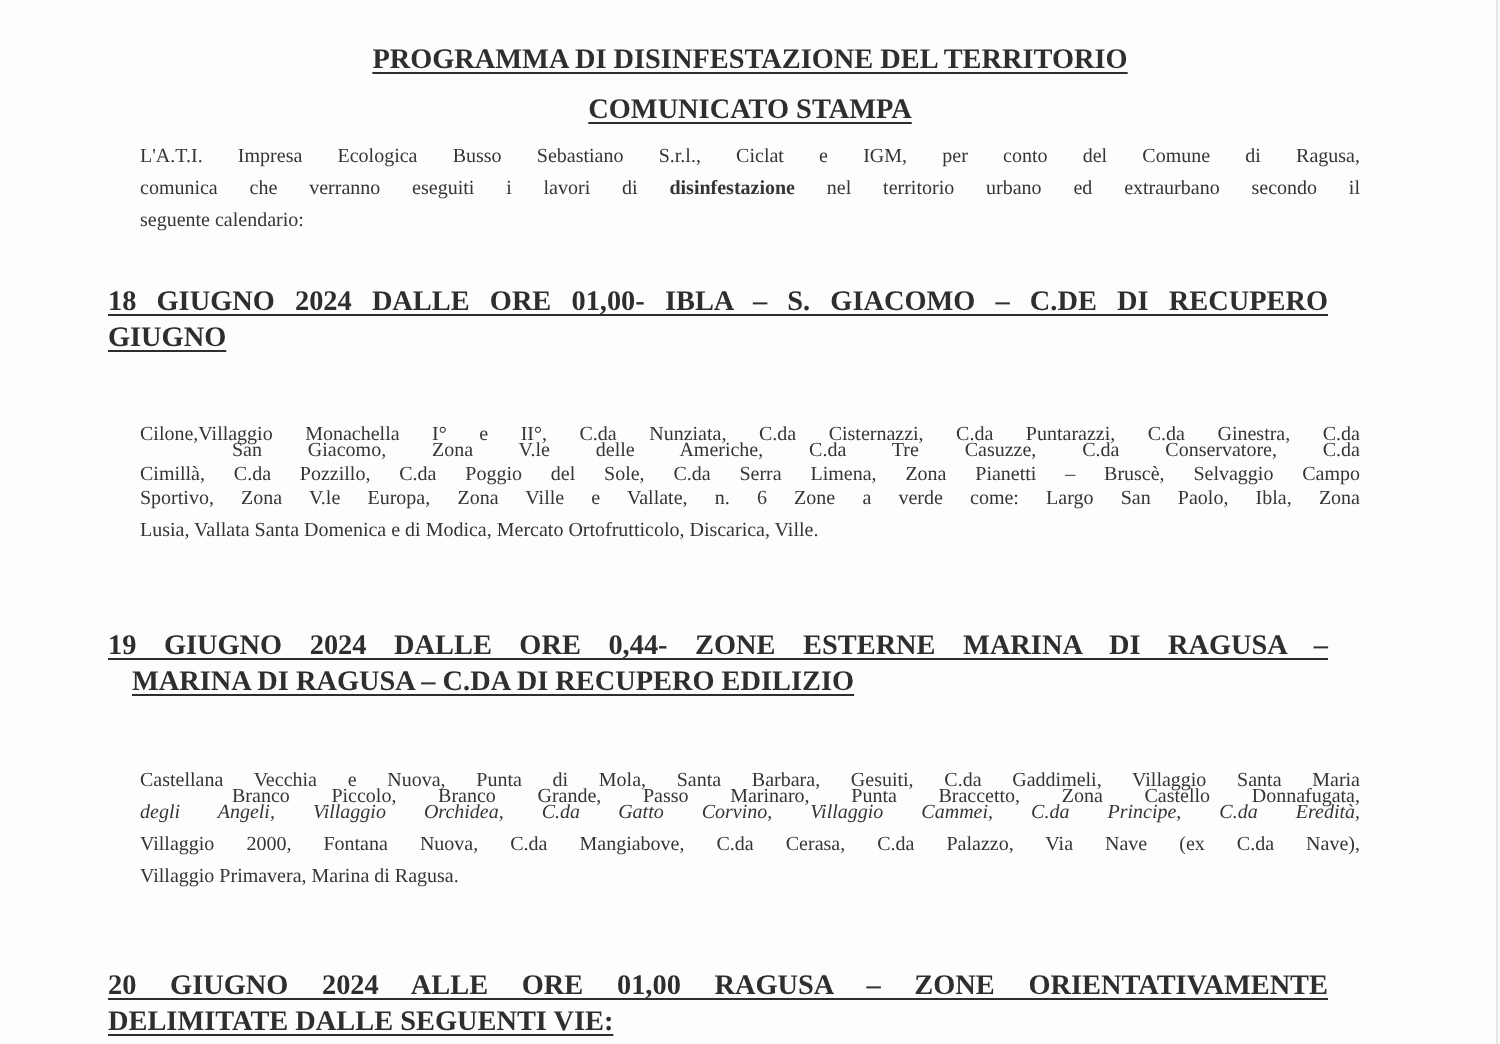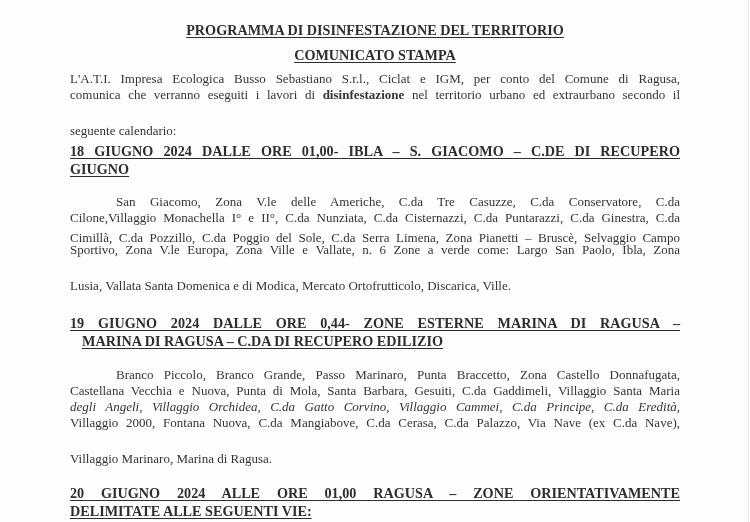--- a/index.html
+++ b/index.html
@@ -12,27 +12,27 @@
   }
   .page { position: absolute; left: 0; top: 0; width: 750px; height: 522px; }
   .edge { position: absolute; right: 1px; top: 0; width: 1px; height: 522px; background: #e6e6e6; }
   .title {
     position: absolute; left: 0; width: 750px; text-align: center;
     font-weight: bold; font-size: 14.2px; text-decoration: underline;
     text-underline-offset: 2px; letter-spacing: 0px; color: #2e2e2e;
   }
   .line {
     position: absolute; left: 70px; width: 610px;
-    font-size: 13px; line-height: 16px; white-space: nowrap;
+    font-size: 10px; line-height: 16px; white-space: nowrap;
     text-align: justify; text-align-last: justify; color: #353535;
   }
-  .line.last { text-align-last: left; margin-top: 20px; }
-  .line.indent { left: 116px; width: 564px; }
+  .line.last { text-align-last: left; }
+  .line.indent { left: 116px; width: 564px; margin-top: 24px; }
   .heading {
-    position: absolute; left: 70px; width: 610px;
+    position: absolute; left: 54px; width: 610px;
     font-weight: bold; font-size: 14.2px; line-height: 18px; white-space: nowrap;
     text-decoration: underline; text-underline-offset: 2px;
     text-align: justify; text-align-last: justify; color: #2e2e2e;
   }
   .heading.last { text-align-last: left; }
   b.kw { font-weight: bold; }
 </style>
 </head>
 <body>
 
@@ -58,20 +58,20 @@
     <div class="line last" style="top:258px;">Lusia, Vallata Santa Domenica e di Modica, Mercato Ortofrutticolo, Discarica, Ville.</div>
   </div>
 
   <div>
     <div class="heading" style="top:314px;">19 GIUGNO 2024  DALLE ORE 0,44- ZONE ESTERNE MARINA DI RAGUSA –</div>
     <div class="heading last" style="top:332px;margin-left:12px;">MARINA DI RAGUSA – C.DA DI RECUPERO EDILIZIO</div>
     <div class="line indent" style="top:367px;">Branco Piccolo, Branco Grande, Passo Marinaro, Punta Braccetto, Zona Castello Donnafugata,</div>
     <div class="line" style="top:383px;">Castellana Vecchia e Nuova, Punta di Mola, Santa Barbara, Gesuiti, C.da Gaddimeli, Villaggio Santa Maria</div>
     <div class="line" style="top:399px;font-style:italic;">degli Angeli, Villaggio Orchidea, C.da Gatto Corvino, Villaggio Cammei, C.da Principe, C.da Eredità,</div>
     <div class="line" style="top:415px;">Villaggio 2000, Fontana Nuova, C.da Mangiabove, C.da Cerasa, C.da Palazzo, Via Nave (ex C.da Nave),</div>
-    <div class="line last" style="top:431px;">Villaggio Marinaro, Marina di Ragusa.</div>
+    <div class="line last" style="top:431px;">Villaggio Primavera, Marina di Ragusa.</div>
   </div>
 
   <div>
     <div class="heading" style="top:484px;">20 GIUGNO 2024 ALLE ORE 01,00 RAGUSA – ZONE ORIENTATIVAMENTE</div>
-    <div class="heading last" style="top:502px;">DELIMITATE ALLE SEGUENTI VIE:</div>
+    <div class="heading last" style="top:502px;">DELIMITATE DALLE SEGUENTI VIE:</div>
   </div>
 </div>
 
 </body></html>

